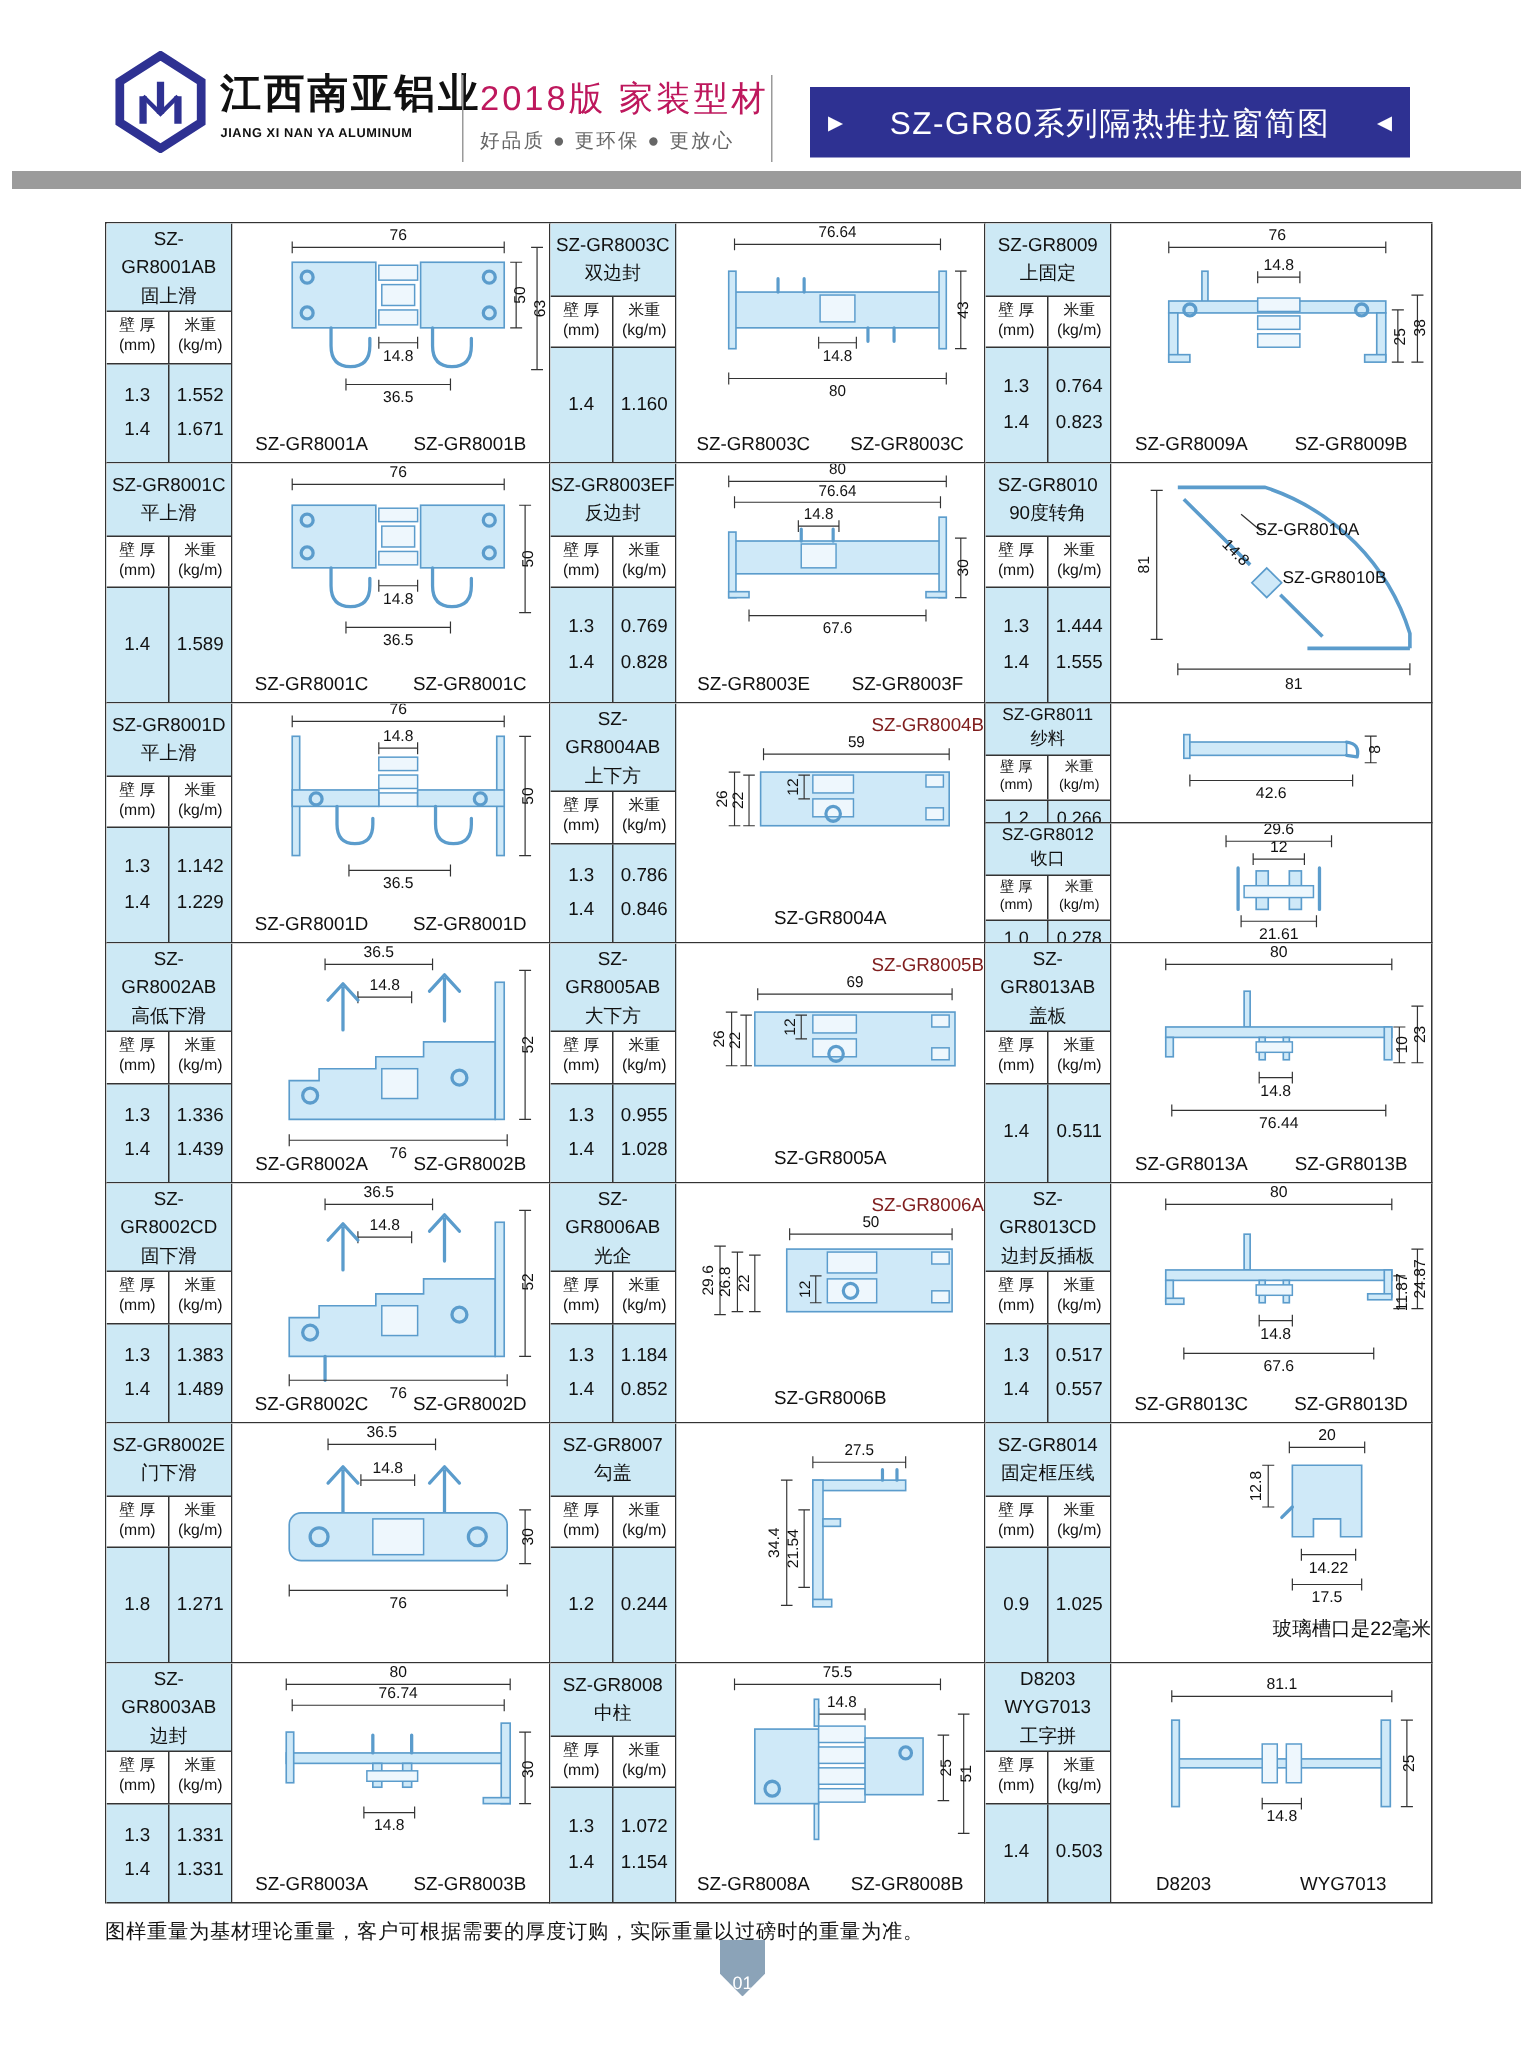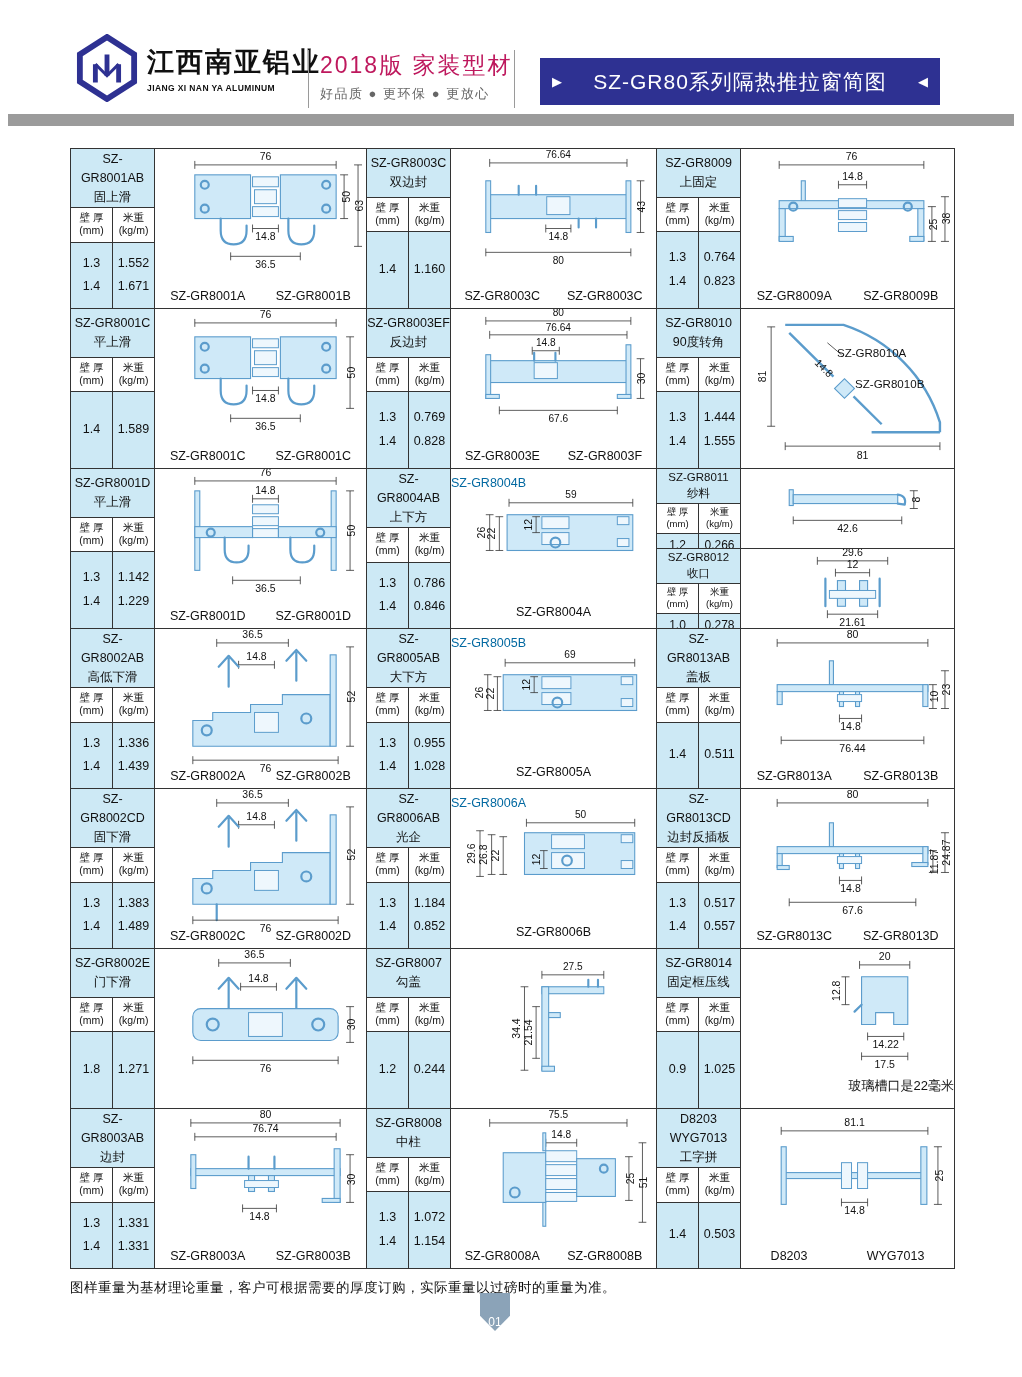--- a/index.html
+++ b/index.html
@@ -25,21 +25,21 @@
   .cols{display:flex;background:#fff;border-bottom:1px solid #333}
   .cols>div{flex:1;text-align:center;font-size:10.5px;line-height:1.25;padding:3px 0 4px}
   .cols>div:first-child{border-right:1px solid #333}
   .cols span{display:block}
   .vals{flex:1;display:flex}
   .vals>div{flex:1;display:flex;flex-direction:column;justify-content:center;align-items:center;font-size:12.5px;line-height:1.9}
   .vals>div:first-child{border-right:1px solid #333}
   .diagram{flex:1;position:relative;background:#fff}
   .diagram svg{position:absolute;left:0;top:0;width:100%;height:100%}
   .dlabels{position:absolute;left:0;right:0;bottom:5px;display:flex;justify-content:space-around;font-size:12.5px;color:#111}
-  .toplabel{position:absolute;top:7px;left:0;right:0;text-align:left;font-size:12.5px;color:#0369a1}
+  .toplabel{position:absolute;top:7px;left:0;right:0;text-align:right;font-size:12.5px;color:#7f1d1d}
   .botlabel{position:absolute;bottom:9px;left:0;right:0;text-align:center;font-size:12.5px;color:#111}
   .gnote{position:absolute;bottom:13px;left:0;right:0;text-align:right;font-size:13px;color:#111}
   .subwrap{display:flex;flex-direction:column}
   .sub{flex:1;display:flex;border-right:1px solid #333;border-bottom:1px solid #333;box-sizing:border-box;overflow:hidden}
   .sub .hd{min-height:30px;font-size:11.5px;line-height:1.35;padding:2px 0}
   .sub .cols>div{font-size:9.5px;padding:2px 0 3px}
   .sub .vals>div{font-size:12px}
   
   .pf{fill:#cfe9f8;stroke:#5b9ccc;stroke-width:1.1}
   .pf2{fill:#eef7fd;stroke:#5b9ccc;stroke-width:1}

